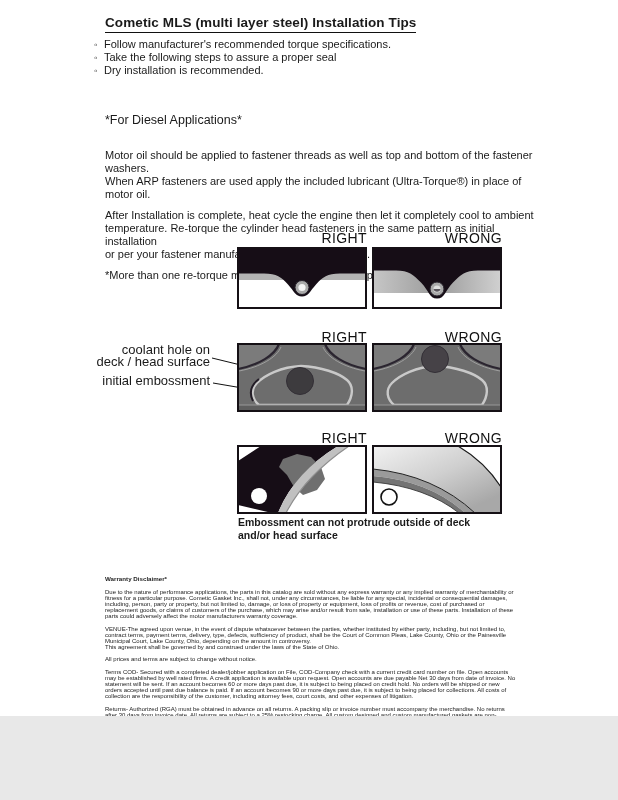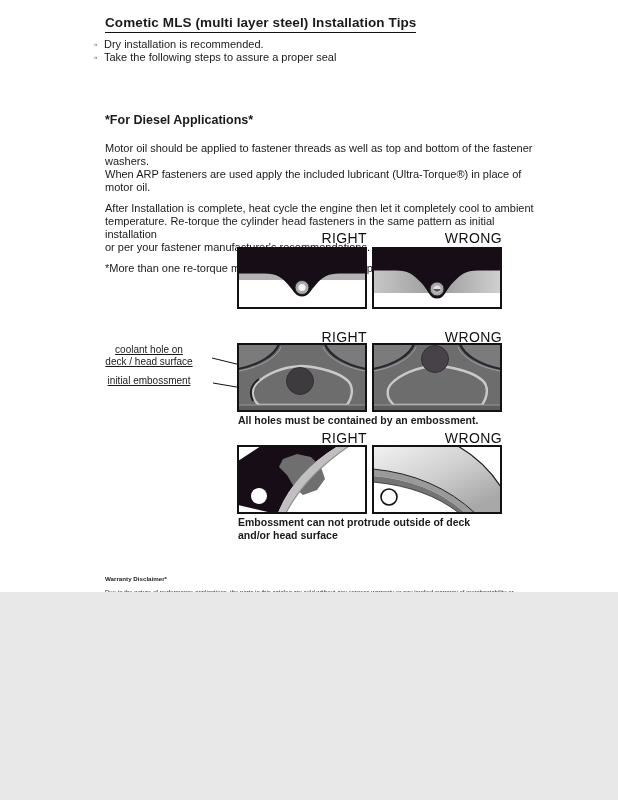--- a/index.html
+++ b/index.html
@@ -1,57 +1,58 @@
 <!DOCTYPE html>
 <html><head>
 <meta charset="utf-8">
 <style>
   html,body { margin:0; padding:0; background:#e8e8e8; }
   .page {
-    position:relative; width:618px; height:592px; margin:0 auto;
+    position:relative; width:618px; height:716px; margin:0 auto;
     background:#ffffff; overflow:hidden;
     font-family:"Liberation Sans", sans-serif; color:#1a1a1a;
   }
   .title {
     position:absolute; left:105px; top:15px;
     font-size:13.5px; font-weight:bold; letter-spacing:0.1px;
     border-bottom:1.6px solid #111; padding-bottom:2px;
   }
   .bullets { position:absolute; left:94px; top:38px; width:445px; font-size:11px; line-height:13px; }
   .b1 { position:relative; padding-left:10px; }
   .b1::before { content:"◦"; position:absolute; left:0; top:-0.5px; font-size:10px; }
   .b2 { position:relative; padding-left:10px; margin-left:23px; }
   .b2::before { content:"•"; position:absolute; left:0; top:0; font-size:11px; }
 
   .diesel { position:absolute; left:105px; top:114px; width:436px; font-size:11px; line-height:13px; }
-  .diesel h2 { margin:0 0 15px 0; font-size:12.5px; line-height:13px; font-weight:bold; }
+  .diesel h2 { margin:0 0 22px 0; font-size:12.5px; line-height:13px; font-weight:normal; }
   .diesel p { margin:0 0 8px 0; white-space:pre-line; }
 
   .fig-label { position:absolute; width:130px; text-align:right; font-size:14px; letter-spacing:0.4px; color:#111; }
   .panel { position:absolute; display:block; }
   .fig-caption { position:absolute; left:237px; font-size:10.5px; font-weight:bold; line-height:12.5px; white-space:pre-line; }
-  .ann { position:absolute; left:88px; width:122px; text-align:center; font-size:10px; line-height:11.5px; white-space:pre-line;text-decoration:underline; }
+  .ann { position:absolute; left:88px; width:122px; text-align:right; font-size:13px; line-height:11.5px; white-space:pre-line; }
   .leaders { position:absolute; left:210px; top:350px; }
 
   .disclaimer { position:absolute; left:105px; top:576px; width:412px; font-size:6px; line-height:6.2px; color:#222; }
   .disclaimer h3 { margin:0 0 6px 0; font-size:6.2px; line-height:6.5px; font-weight:bold; }
   .disclaimer p { margin:0 0 6px 0; white-space:pre-line; }
 
   .footer { position:absolute; left:389px; top:757px; font-size:13.5px; letter-spacing:0.3px; color:#be185d; }
 </style>
 </head>
 <body>
 
 <div class="page">
 
   <div class="title">Cometic MLS (multi layer steel) Installation Tips</div>
 
   <div class="bullets">
+    <div class="b1">Follow manufacturer's recommended torque specifications.</div>
+    <div class="b1">Take the following steps to assure a proper seal</div>
     <div class="b1">Dry installation is recommended.</div>
-    <div class="b1">Take the following steps to assure a proper seal</div>
   </div>
 
   <div class="diesel">
     <h2>*For Diesel Applications*</h2>
     <p>Motor oil should be applied to fastener threads as well as top and bottom of the fastener washers.
 When ARP fasteners are used apply the included lubricant (Ultra-Torque®) in place of motor oil.</p>
     <p>After Installation is complete, heat cycle the engine then let it completely cool to ambient
 temperature. Re-torque the cylinder head fasteners in the same pattern as initial installation
 or per your fastener manufacturer's recommendations.</p>
     <p>*More than one re-torque may be required to achieve proper fastener stretch*</p>
@@ -125,21 +126,20 @@
     <path d="M88,1 C92,12 108,22 129,26" stroke="#2b2530" stroke-width="2.2" fill="none"></path>
     <path d="M44,4 C40,14 24,24 2,28" stroke="#9f9f9f" stroke-width="1" fill="none"></path>
     <path d="M86,4 C90,14 106,24 128,28" stroke="#9f9f9f" stroke-width="1" fill="none"></path>
     <path d="M22,62 C15,56 13,47 20,40 C28,32 44,24 64,23 C84,24 102,30 110,37 C117,43 116,53 110,62 Z" stroke="#c9c9c9" stroke-width="2.4" fill="none" stroke-linejoin="round"></path>
     <circle cx="63" cy="16" r="13.5" fill="#464247" stroke="#332f36" stroke-width="1"></circle>
     <rect x="1" y="62" width="128" height="6" fill="#5e5e5e"></rect>
     <line x1="1" y1="62" x2="129" y2="62" stroke="#989898" stroke-width="1"></line>
     <rect x="1" y="1" width="128" height="67" fill="none" stroke="#151015" stroke-width="2"></rect>
   </svg>
 
-  <div class="fig-caption" style="left:238px; top:414px;">All holes must be contained by an embossment.</div>
 
   <div class="fig-label" style="left:237px; top:430px;">RIGHT</div>
   <div class="fig-label" style="left:372px; top:430px;">WRONG</div>
 
   <svg class="panel" style="left:237px; top:445px;" width="130" height="69" viewBox="0 0 130 69">
     <rect x="1" y="1" width="128" height="67" fill="#ffffff"></rect>
     <path d="M24,1 H101 Q57,28 41,68 L35,68 L1,60 V16 Z" fill="#160d16"></path>
     <polygon points="46,14 60,9 74,12 84,22 88,34 80,45 66,50 57,42 50,30 42,22" fill="#6f6f6f"></polygon>
     <path d="M101,1 H112 Q68,31 49,68 L41,68 Q57,28 101,1 Z" fill="#c0c0c0"></path>
     <path d="M112,1 Q68,31 49,68" stroke="#8f8f8f" stroke-width="1.2" fill="none"></path>

